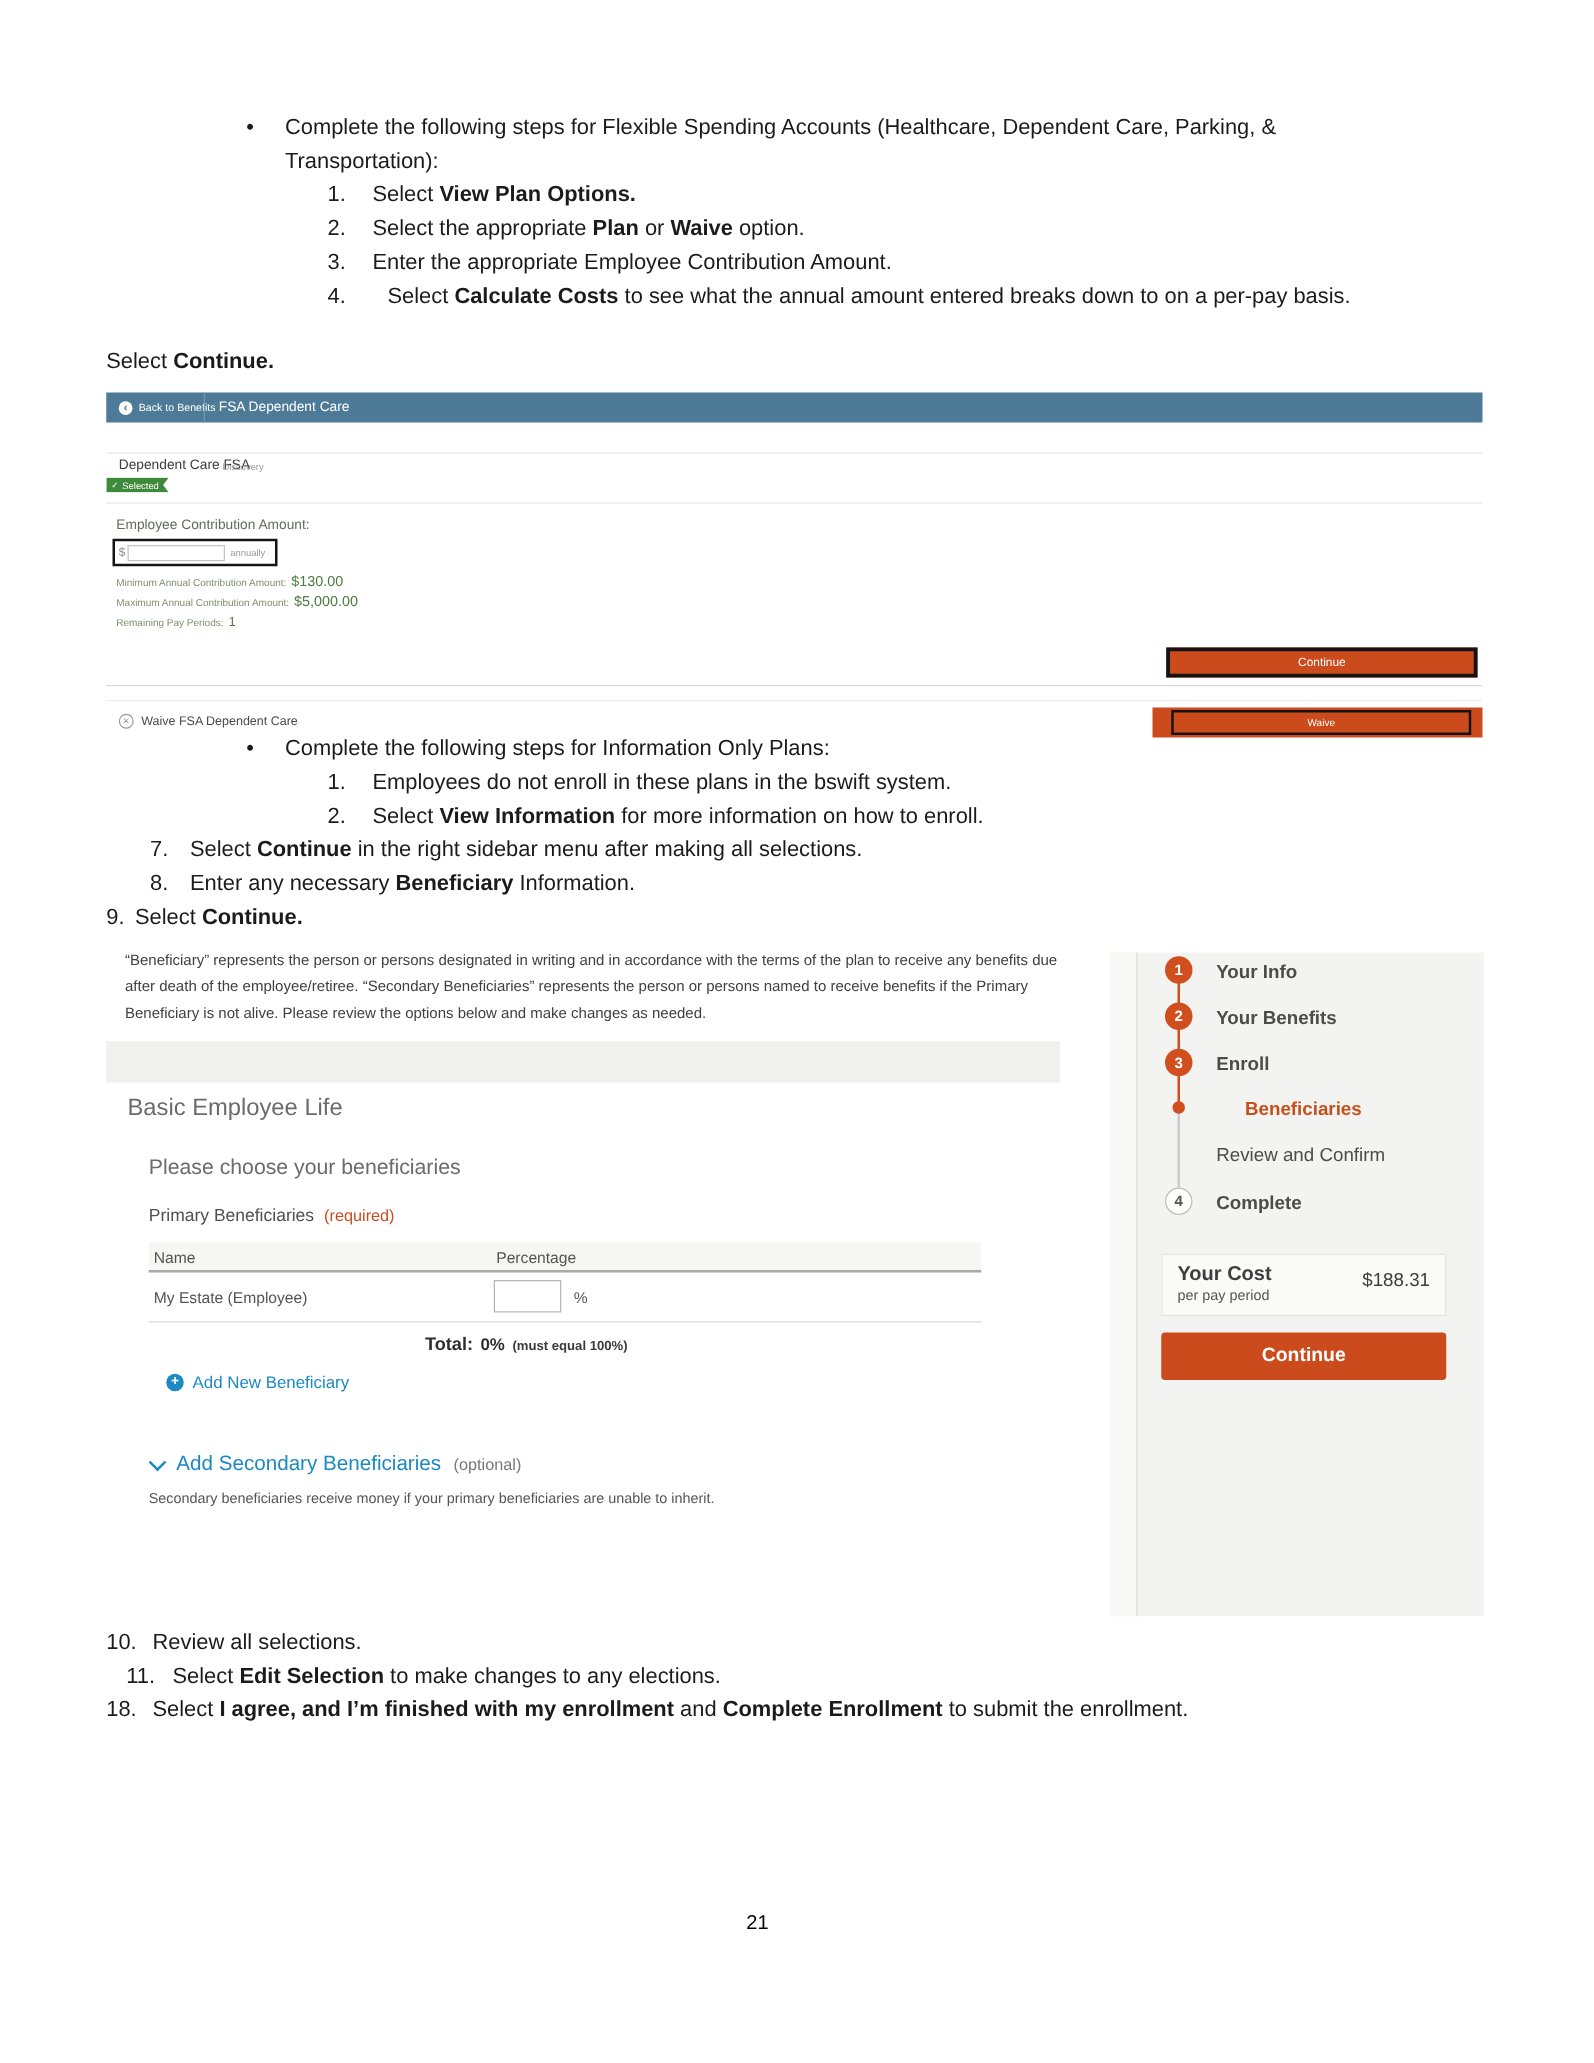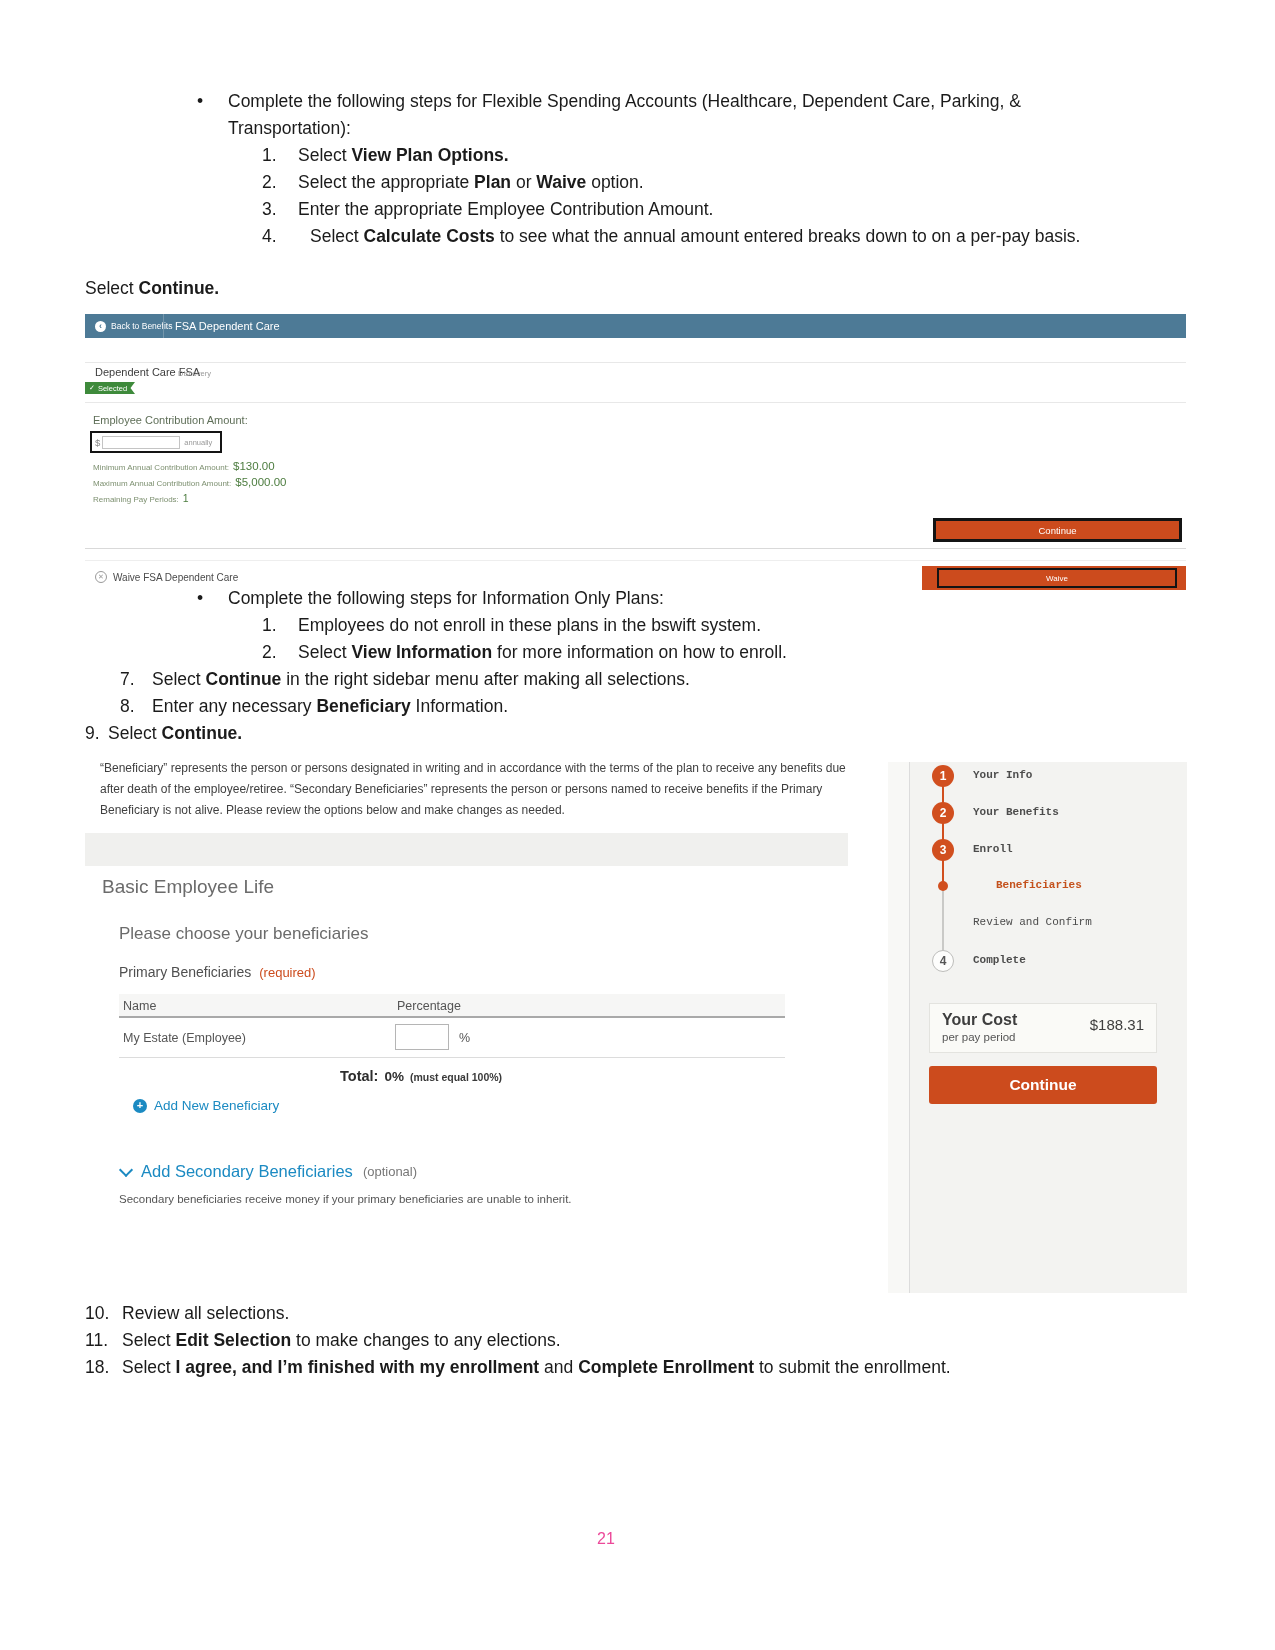--- a/index.html
+++ b/index.html
@@ -18,21 +18,21 @@
   .badge{background:#3e8a3b;color:#fff;font-size:7.5px;display:flex;align-items:center;gap:3px;padding-left:4px;clip-path:polygon(0 0,100% 0,91% 50%,100% 100%,0 100%);}
   .greenlbl{color:#7d9070;font-size:8px;}
   .greenval{color:#4c7c3f;font-size:11.5px;}
   .orangebtn{background:#cc4b1d;}
   .annot{border:3px solid #141414;box-sizing:border-box;}
   .ctr{display:flex;align-items:center;justify-content:center;}
   
   .panel{background:#f3f3f1;}
   .stc{width:22px;height:22px;border-radius:50%;background:#d14f1f;color:#fff;font-size:12px;font-weight:700;display:flex;align-items:center;justify-content:center;position:absolute;left:847px;}
   .stc4{background:#fdfdfc;border:1px solid #bdbdbb;color:#555;box-sizing:border-box;}
-  .stl{position:absolute;left:888px;font-size:11px;color:#4c4c4c;font-weight:600;white-space:nowrap;font-family:Liberation Mono, monospace;}
+  .stl{position:absolute;left:888px;font-size:15px;color:#4c4c4c;font-weight:600;white-space:nowrap;}
   .blue{color:#1b8ac2;}
   .chev{width:8px;height:8px;border-right:2px solid #1b8ac2;border-bottom:2px solid #1b8ac2;transform:rotate(45deg);margin-top:-3px;flex:0 0 auto;}
   .plusicon{width:14px;height:14px;border-radius:50%;background:#1b8ac2;color:#fff;font-size:11px;font-weight:700;display:flex;align-items:center;justify-content:center;flex:0 0 auto;line-height:1;}
   input{font-family:"Liberation Sans",sans-serif;}
 </style>
 </head>
 <body>
 
 <div class="page">
 
@@ -213,23 +213,23 @@
     </div>
 
     <div class="abs" style="left:34px;top:453px;font-size:11.5px;color:#555;">Secondary beneficiaries receive money if your primary beneficiaries are unable to inherit.</div>
   </div>
 
   <div class="abs doc flexrow" style="left:85px;top:1300px;">
     <span class="num" style="width:37px;">10.</span>
     <div class="rich"><span>Review all selections.</span></div>
   </div>
   <div class="abs doc flexrow" style="left:85px;top:1327px;">
-    <span class="num" style="width:37px;">11.</span>
+    <span class="num" style="width:37px;margin-left:16px;">11.</span>
     <div class="rich"><span>Select </span><span class="b">Edit Selection</span><span> to make changes to any elections.</span></div>
   </div>
   <div class="abs doc flexrow" style="left:85px;top:1354px;">
     <span class="num" style="width:37px;">18.</span>
     <div class="rich"><span>Select </span><span class="b">I agree, and I’m finished with my enrollment</span><span> and </span><span class="b">Complete Enrollment</span><span> to submit the enrollment.</span></div>
   </div>
 
-  <div class="abs" style="left:0;top:1530px;width:1212px;text-align:center;font-size:16px;color:#ec4899;">21</div>
+  <div class="abs" style="left:0;top:1530px;width:1212px;text-align:center;font-size:16px;color:#000000;">21</div>
 
 </div>
 
 </body></html>

